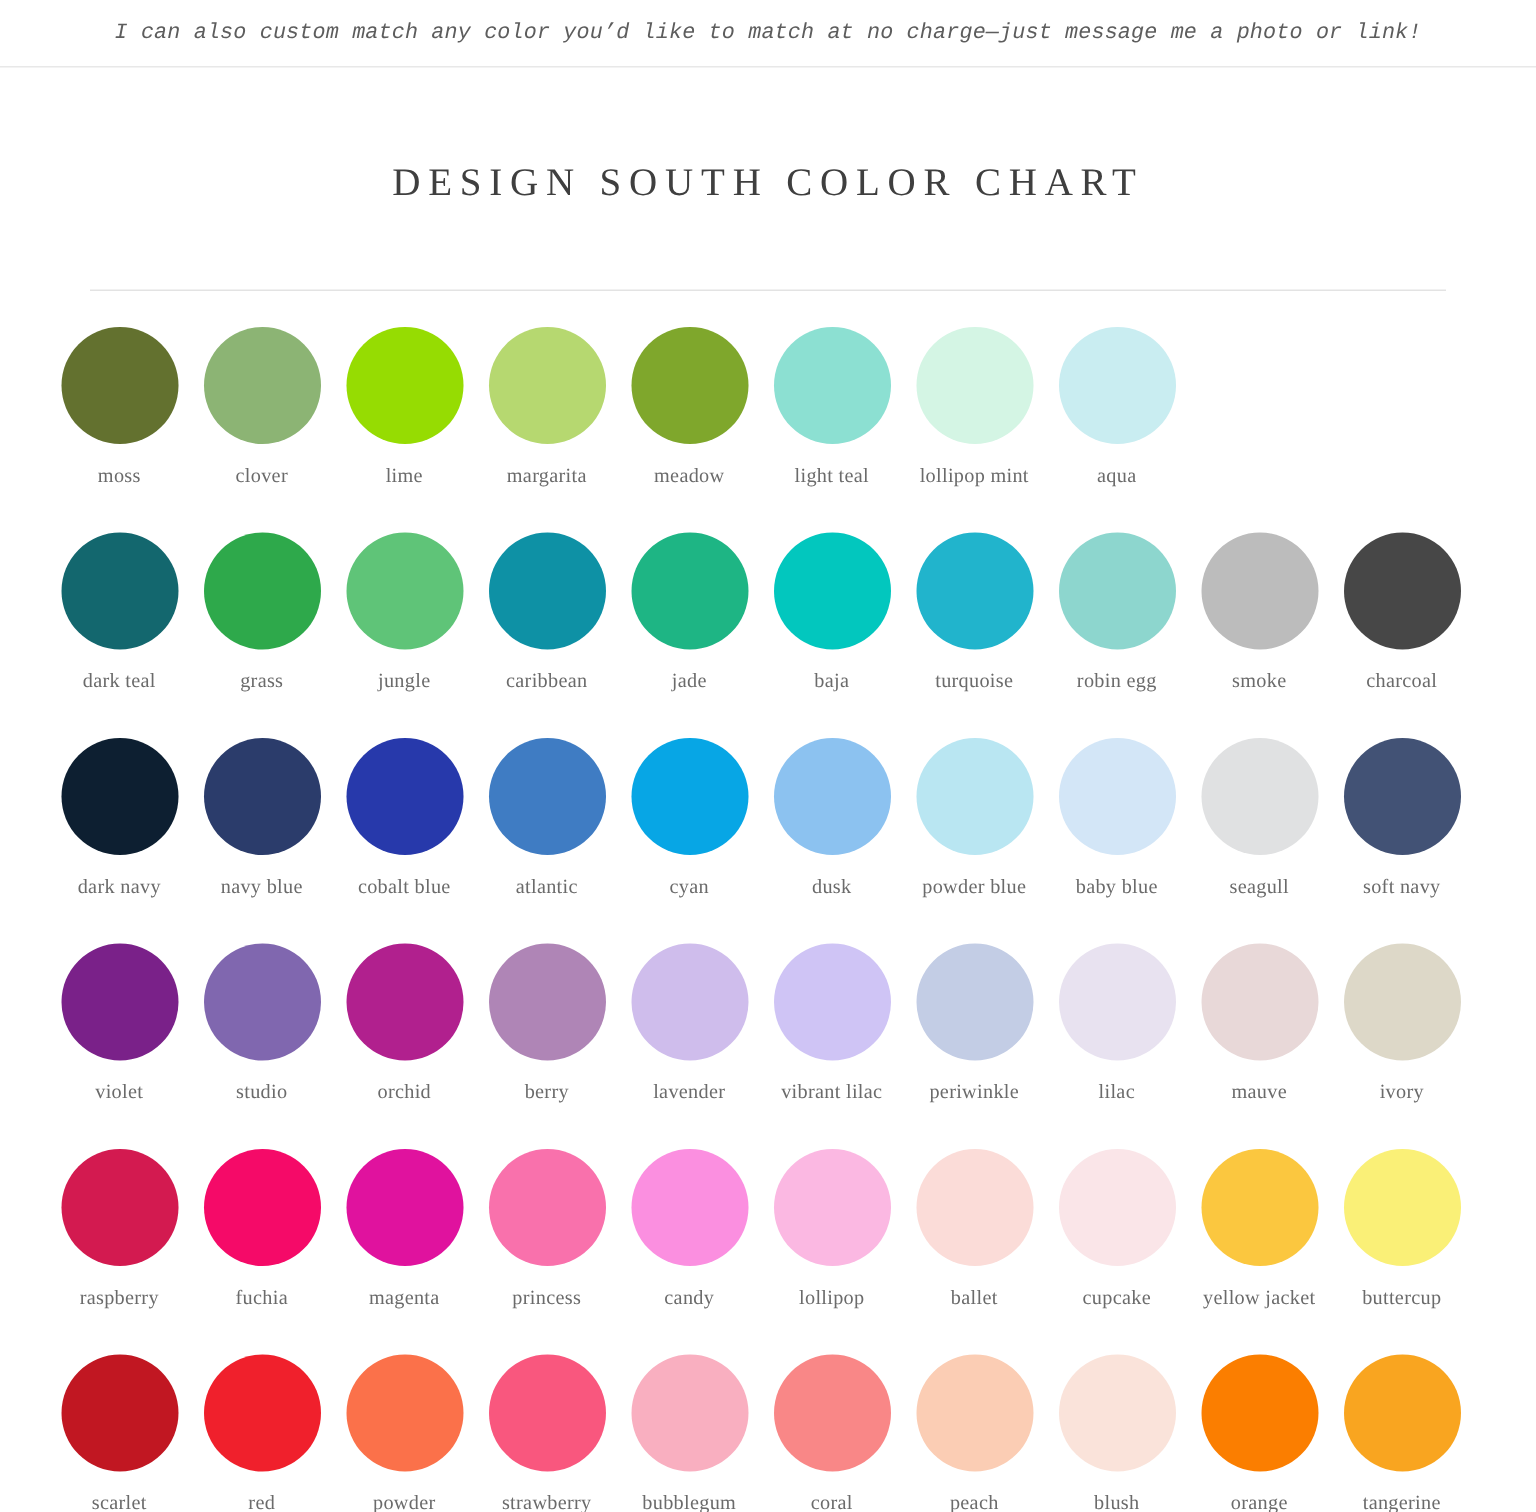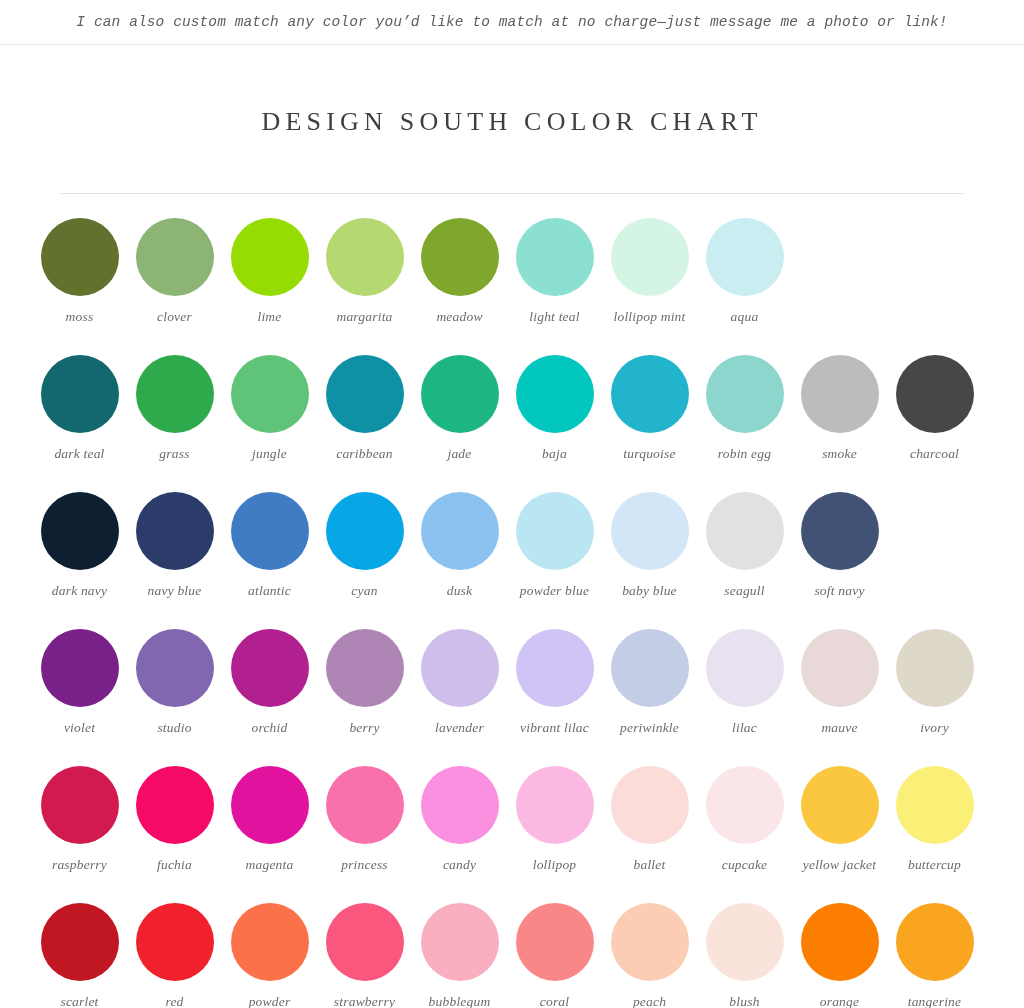--- a/index.html
+++ b/index.html
@@ -81,21 +81,20 @@
   }
   .swatch-circle {
     width: 78px;
     height: 78px;
     border-radius: 50%;
     flex: 0 0 auto;
   }
   .swatch-label {
     margin-top: 13px;
     font-family: "Liberation Serif", "DejaVu Serif", serif;
-    font-style: italic;
     font-size: 13.5px;
     line-height: 16px;
     color: #6b6b6b;
     text-align: center;
     width: 95px;
     letter-spacing: 0.2px;
   }
 </style>
 </head>
 <body>
@@ -190,20 +189,24 @@
     <div class="swatch-row">
       <div class="swatch-cell">
         <div class="swatch-circle" title="#0D1F31" style="background-color: rgb(13, 31, 49);"></div>
         <div class="swatch-label">dark navy</div>
       </div>
       <div class="swatch-cell">
         <div class="swatch-circle" title="#2B3C6B" style="background-color: rgb(43, 60, 107);"></div>
         <div class="swatch-label">navy blue</div>
       </div>
       <div class="swatch-cell">
+        <div class="swatch-circle" title="#2739AB" style="background-color: rgb(39, 57, 171);"></div>
+        <div class="swatch-label">cobalt blue</div>
+      </div>
+      <div class="swatch-cell">
         <div class="swatch-circle" title="#3F7CC3" style="background-color: rgb(63, 124, 195);"></div>
         <div class="swatch-label">atlantic</div>
       </div>
       <div class="swatch-cell">
         <div class="swatch-circle" title="#07A6E5" style="background-color: rgb(7, 166, 229);"></div>
         <div class="swatch-label">cyan</div>
       </div>
       <div class="swatch-cell">
         <div class="swatch-circle" title="#8CC2F0" style="background-color: rgb(140, 194, 240);"></div>
         <div class="swatch-label">dusk</div>

